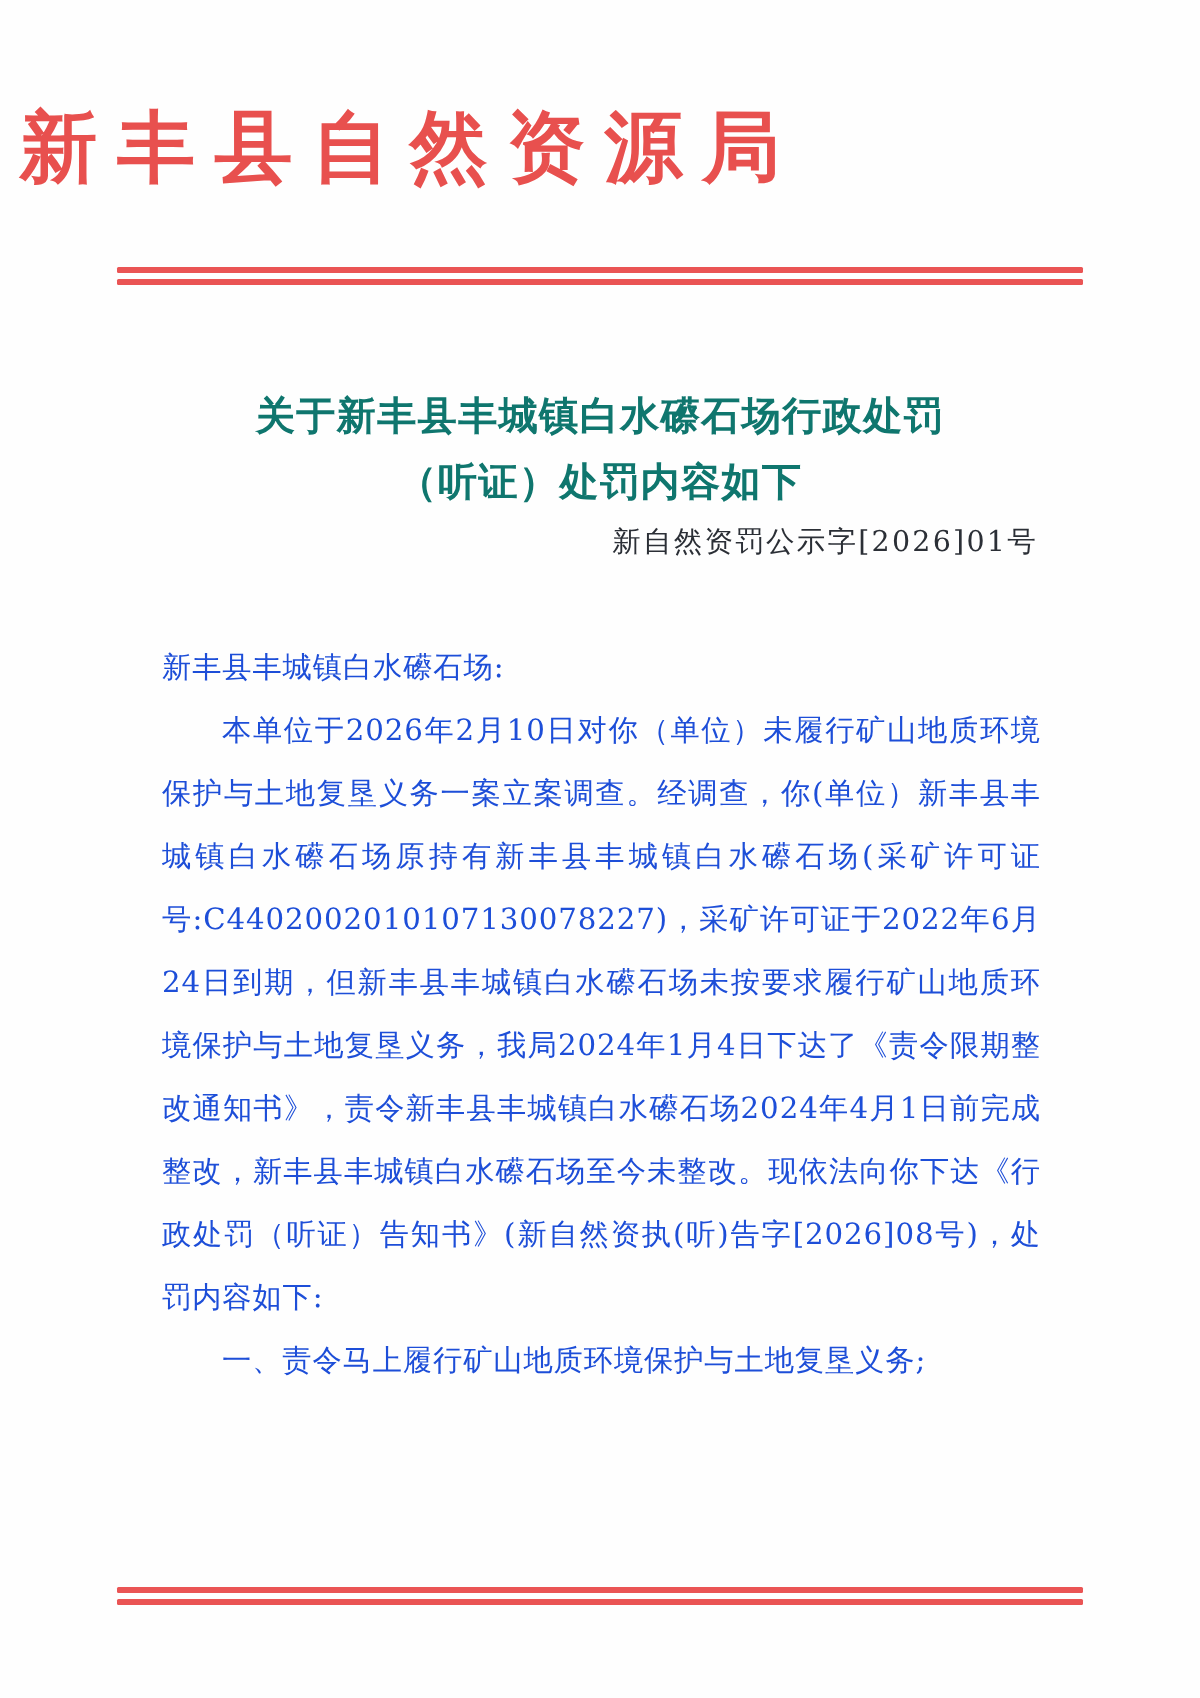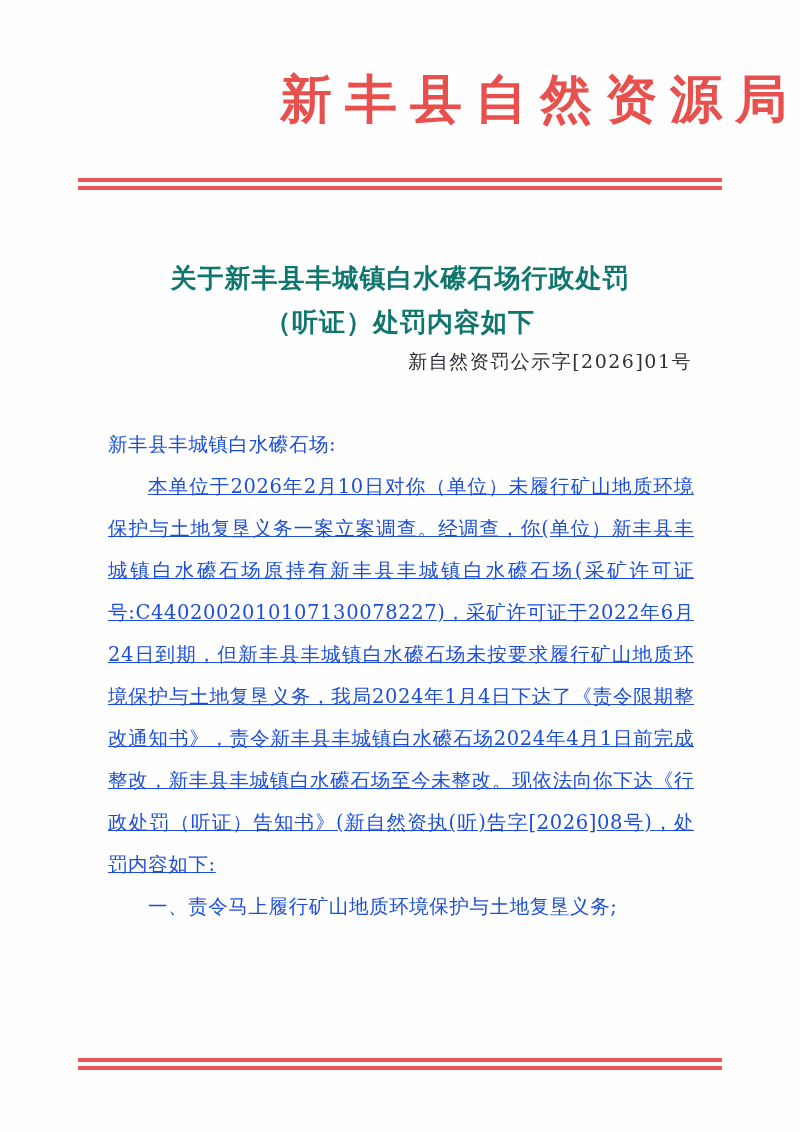--- a/index.html
+++ b/index.html
@@ -22,21 +22,21 @@
     inset: 0;
     background: #fefefe;
   }
 
   
   .letterhead {
     position: absolute;
     top: 72px;
     left: 0;
     width: 800px;
-    text-align: right;
+    text-align: left;
   }
   .letterhead-title {
     display: inline-block;
     font-family: "DejaVu Serif", "Liberation Serif", serif;
     font-weight: 700;
     font-size: 52px;
     line-height: 1.05;
     letter-spacing: 13px;
     text-indent: 13px;
     color: #e8504e;
@@ -109,21 +109,20 @@
   }
   .salutation {
     margin: 0 0 0 0;
     text-align: left;
   }
   .para {
     margin: 0;
     text-indent: 2.05em;
     text-align: justify;
     text-justify: inter-character;
-    text-decoration: underline;
   }
   .item {
     margin: 0;
     text-indent: 2.05em;
     text-align: left;
   }
 </style>
 </head>
 <body>
 

